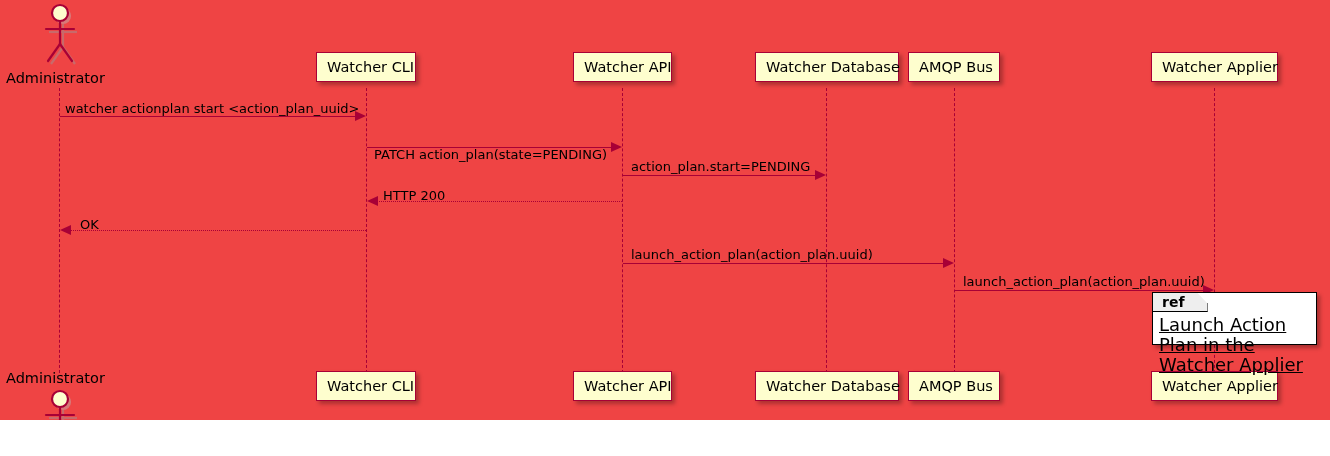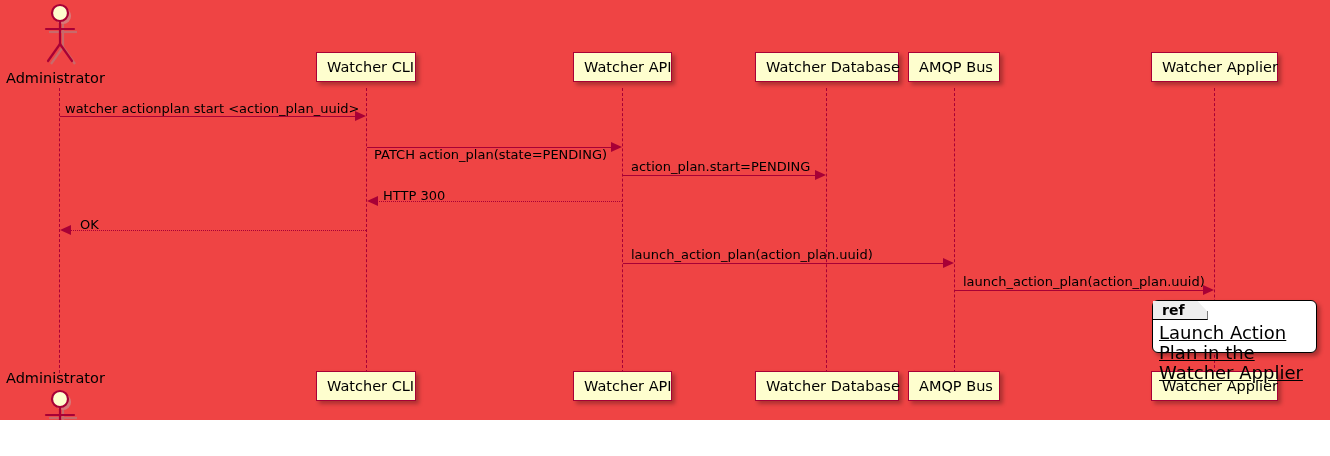--- a/index.html
+++ b/index.html
@@ -194,35 +194,35 @@
   <div class="arrowhead arrow-right" style="left:355px; top:111px;"></div>
 
   <div class="msg-label" style="left:374px; top:131px;margin-top:16px;">PATCH action_plan(state=PENDING)</div>
   <div class="msg-line" style="left:367px; top:147px; width:245px;"></div>
   <div class="arrowhead arrow-right" style="left:611px; top:142px;"></div>
 
   <div class="msg-label" style="left:631px; top:159px;">action_plan.start=PENDING</div>
   <div class="msg-line" style="left:623px; top:175px; width:193px;"></div>
   <div class="arrowhead arrow-right" style="left:815px; top:170px;"></div>
 
-  <div class="msg-label" style="left:383px; top:188px;">HTTP 300</div>
+  <div class="msg-label" style="left:383px; top:188px;">HTTP 200</div>
   <div class="msg-line dotted" style="left:377px; top:201px; width:245px;"></div>
   <div class="arrowhead arrow-left" style="left:367px; top:196px;"></div>
 
   <div class="msg-label" style="left:80px; top:217px;">OK</div>
   <div class="msg-line dotted" style="left:70px; top:230px; width:296px;"></div>
   <div class="arrowhead arrow-left" style="left:60px; top:225px;"></div>
 
   <div class="msg-label" style="left:631px; top:247px;">launch_action_plan(action_plan.uuid)</div>
   <div class="msg-line" style="left:623px; top:263px; width:321px;"></div>
   <div class="arrowhead arrow-right" style="left:943px; top:258px;"></div>
 
   <div class="msg-label" style="left:963px; top:274px;">launch_action_plan(action_plan.uuid)</div>
   <div class="msg-line" style="left:955px; top:290px; width:249px;"></div>
   <div class="arrowhead arrow-right" style="left:1203px; top:285px;"></div>
 
-  <div class="ref-box" style="left:1152px; top:300px; width:165px; height:53px;border-radius:6px;">
+  <div class="ref-box" style="left:1152px; top:292px; width:165px; height:53px;">
     <div class="ref-tab">ref</div>
     <div class="ref-text">Launch Action Plan in the
 Watcher Applier</div>
   </div>
 
 </div>
 
 </body></html>

